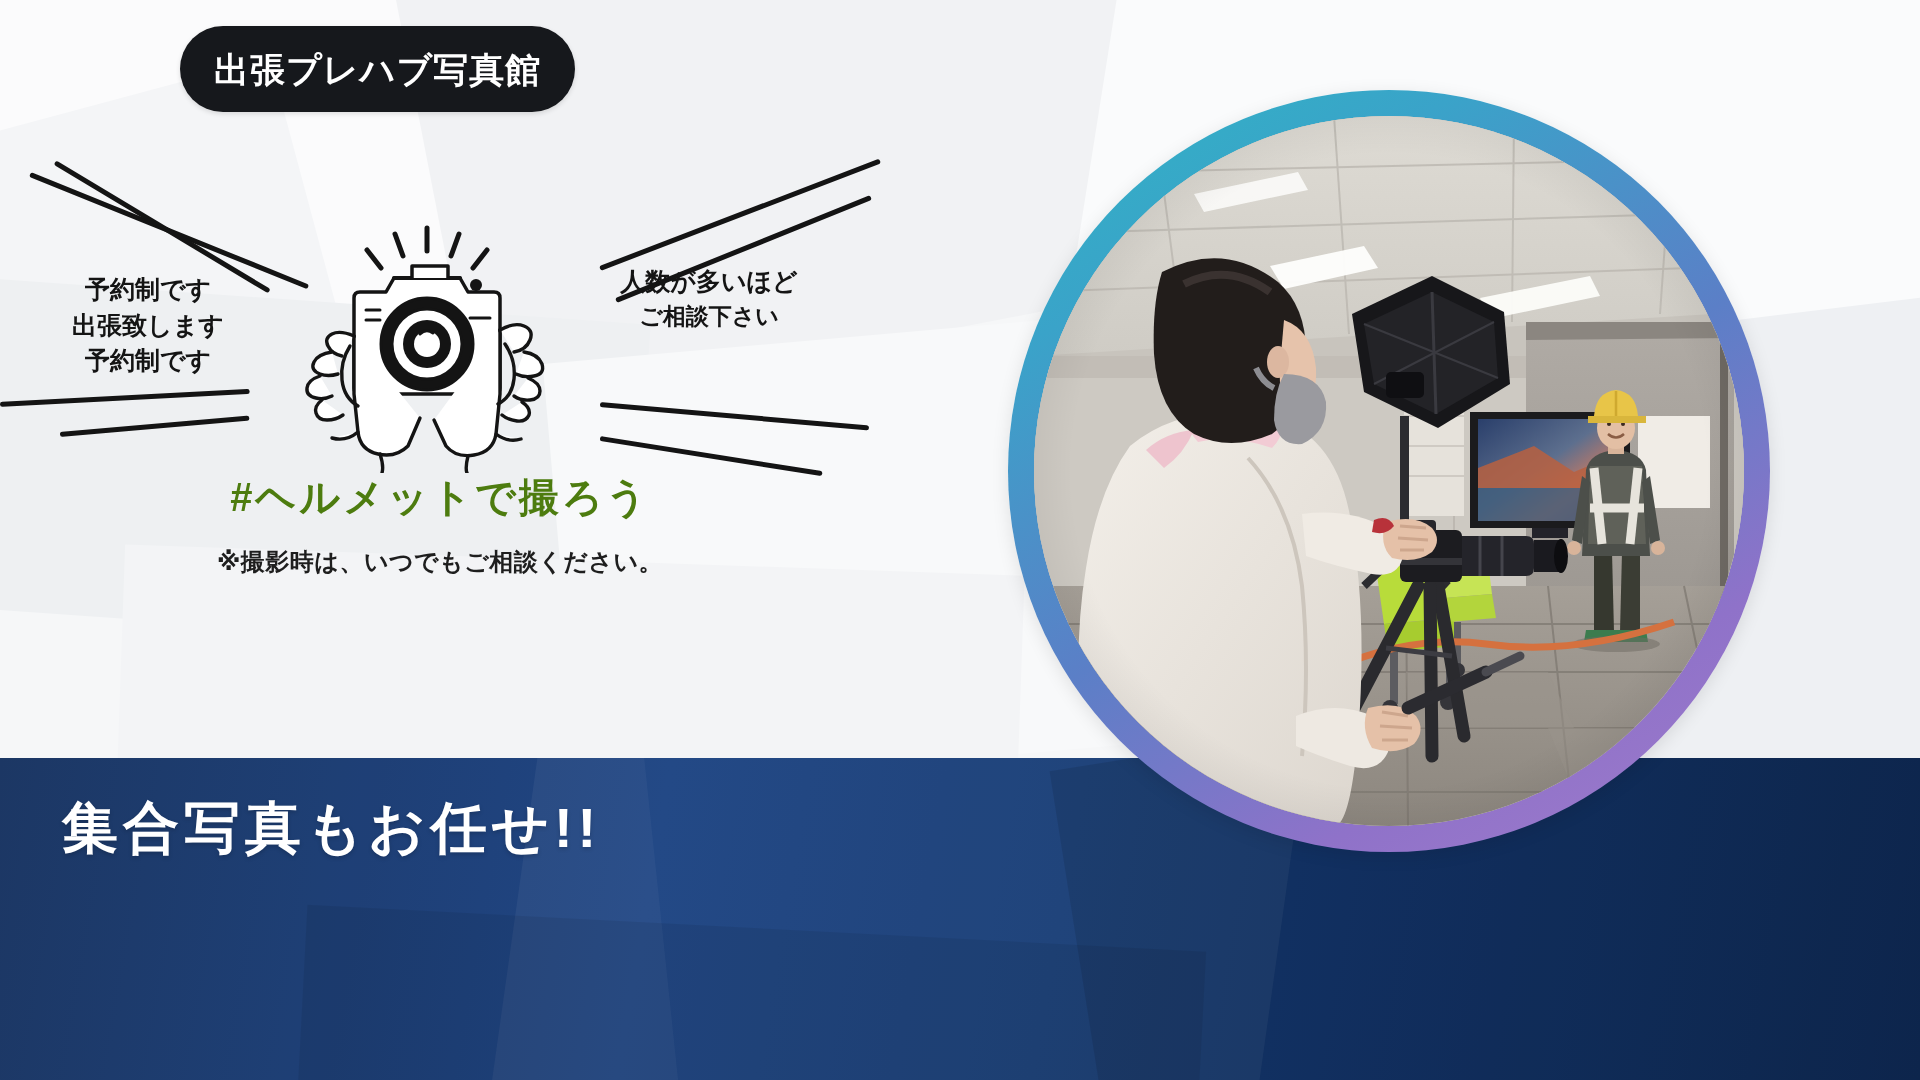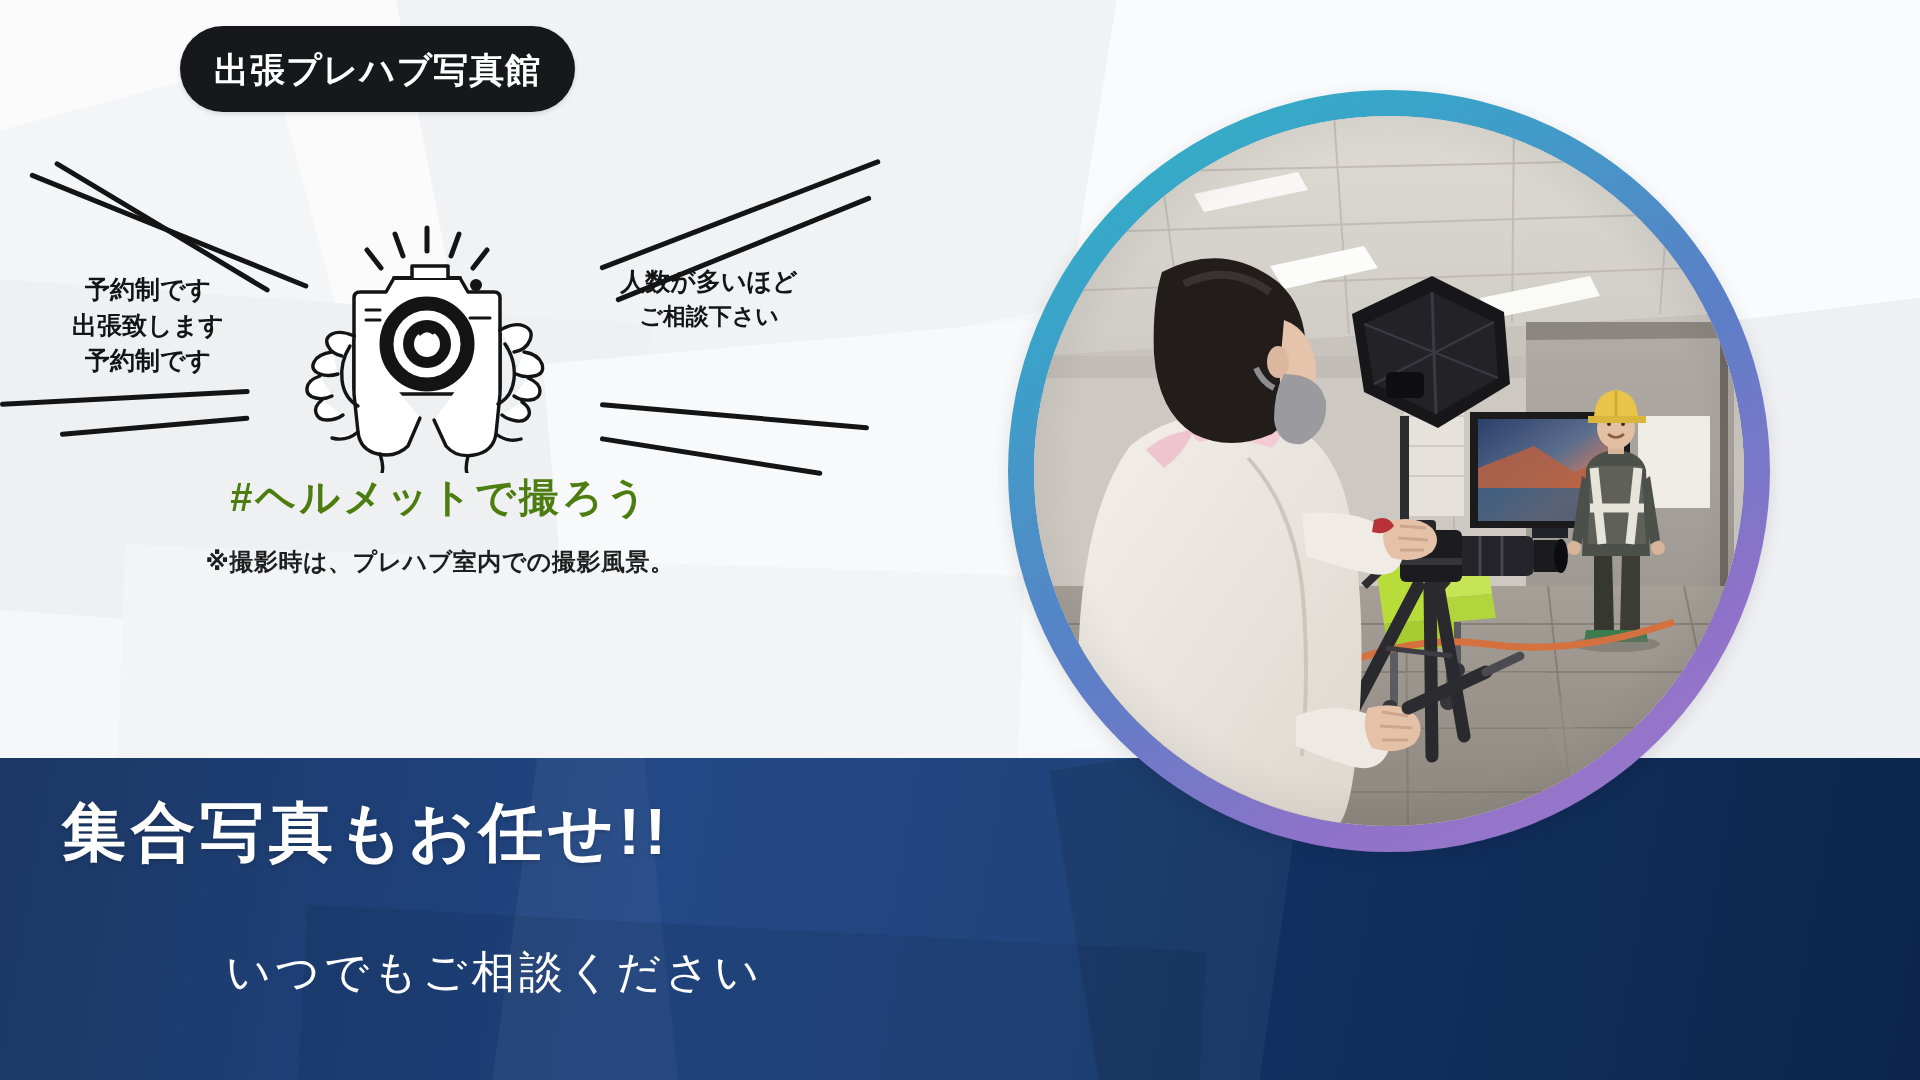--- a/index.html
+++ b/index.html
@@ -120,21 +120,21 @@
   }
   .center-note {
     position:absolute; left:120px; top:546px; width:640px;
     text-align:center; color:#1e1e1e;
     font-size:24px; font-weight:700; letter-spacing:0.5px;
   }
 
   
   .band-headline {
     position:absolute; left:62px; top:800px;
-    color:#ffffff; font-size:64px; font-weight:800;
+    color:#ffffff; font-size:56px; font-weight:800;
     letter-spacing:5px; line-height:1; white-space:nowrap;
     text-shadow:0 2px 4px rgba(0,0,0,0.18);
   }
   .band-sub {
     position:absolute; left:226px; top:950px;
     color:#ffffff; font-size:44px; font-weight:400;
     letter-spacing:4px; line-height:1; white-space:nowrap;
   }
 
   
@@ -262,24 +262,23 @@
       </g>
 
       <g stroke-width="3.4" fill="none">
         <path d="M118 236 q4 12 2 19"></path>
         <path d="M206 238 q-3 12 -1 17"></path>
       </g>
     </svg>
   </div>
 
   <div class="center-headline">#ヘルメットで撮ろう</div>
-  <div class="center-note">※撮影時は、プレハブ室内での撮影風景。</div>
+  <div class="center-note">※撮影時は、いつでもご相談ください。</div>
 
   <div class="band-headline">集合写真もお任せ!!</div>
-  <div class="band-sub">いつでもご相談ください</div>
 
   <div class="photo-ring">
     <div class="photo-clip">
       <span class="sr-only">プレハブ室内での撮影風景。カメラマンが三脚のカメラとソフトボックス照明を使い、ヘルメットと反射ベストを着た作業員を灰色の背景紙の前で撮影している。</span>
       <svg viewBox="0 0 710 710" xmlns="http://www.w3.org/2000/svg" preserveAspectRatio="xMidYMid slice">
         <defs>
           <linearGradient id="ceil" x1="0" y1="0" x2="0" y2="1">
             <stop offset="0" stop-color="#dedbd4"></stop>
               <stop offset="1" stop-color="#cfccc5"></stop>
           </linearGradient>

